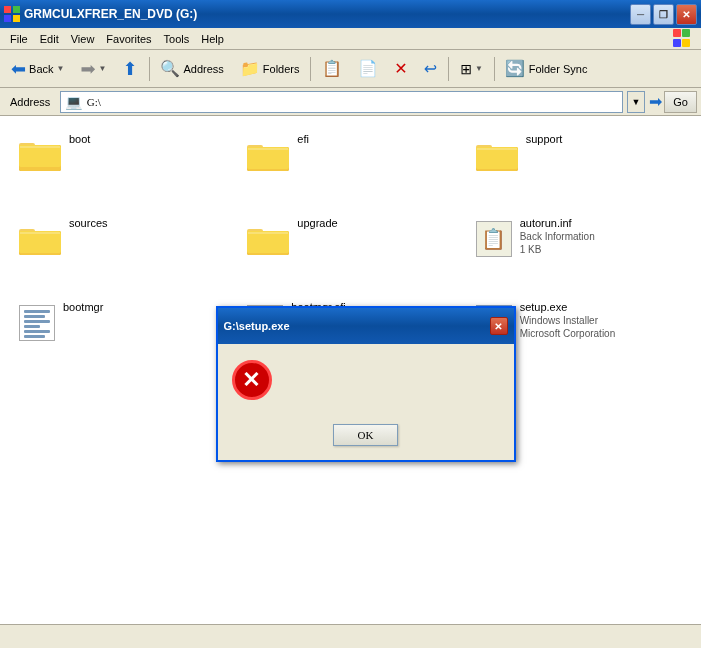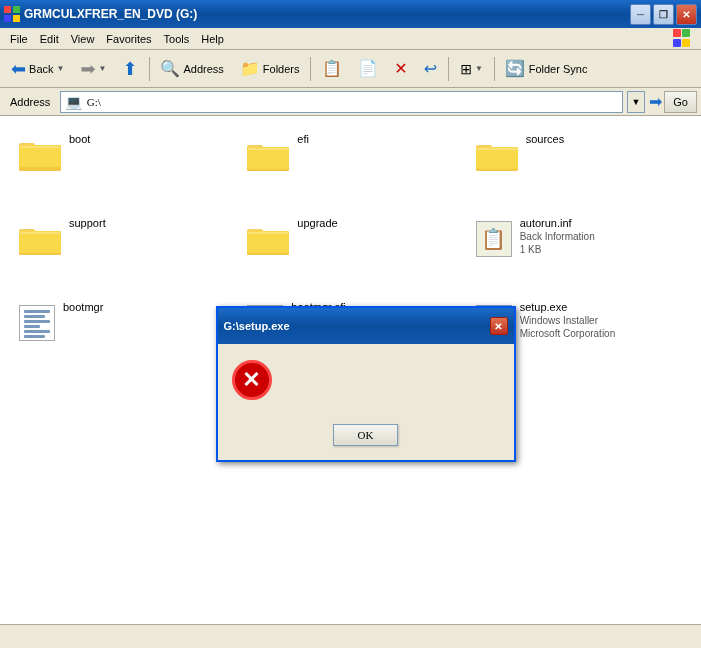--- a/index.html
+++ b/index.html
@@ -516,36 +516,36 @@
     <div class="file-item-icon">
       <svg class="folder-svg" viewBox="0 0 42 36">
         <rect x="0" y="10" width="42" height="24" rx="2" class="folder-shadow"></rect>
         <rect x="0" y="12" width="42" height="22" rx="2" class="folder-body"></rect>
         <rect x="0" y="8" width="16" height="6" rx="2" class="folder-tab"></rect>
         <rect x="0" y="10" width="42" height="22" rx="2" fill="#F9D84A"></rect>
         <rect x="1" y="11" width="40" height="2" fill="#FAEAA0" opacity="0.5"></rect>
       </svg>
     </div>
     <div class="file-item-info">
-      <span class="file-item-name">sources</span>
+      <span class="file-item-name">support</span>
     </div>
   </div>
 
   <div class="file-item">
     <div class="file-item-icon">
       <svg class="folder-svg" viewBox="0 0 42 36">
         <rect x="0" y="10" width="42" height="24" rx="2" class="folder-shadow"></rect>
         <rect x="0" y="12" width="42" height="22" rx="2" class="folder-body"></rect>
         <rect x="0" y="8" width="16" height="6" rx="2" class="folder-tab"></rect>
         <rect x="0" y="10" width="42" height="22" rx="2" fill="#F9D84A"></rect>
         <rect x="1" y="11" width="40" height="2" fill="#FAEAA0" opacity="0.5"></rect>
       </svg>
     </div>
     <div class="file-item-info">
-      <span class="file-item-name">support</span>
+      <span class="file-item-name">sources</span>
     </div>
   </div>
 
   <div class="file-item">
     <div class="file-item-icon">
       <svg class="folder-svg" viewBox="0 0 42 36">
         <rect x="0" y="10" width="42" height="24" rx="2" class="folder-shadow"></rect>
         <rect x="0" y="12" width="42" height="22" rx="2" class="folder-body"></rect>
         <rect x="0" y="8" width="16" height="6" rx="2" class="folder-tab"></rect>
         <rect x="0" y="10" width="42" height="22" rx="2" fill="#F9D84A"></rect>

